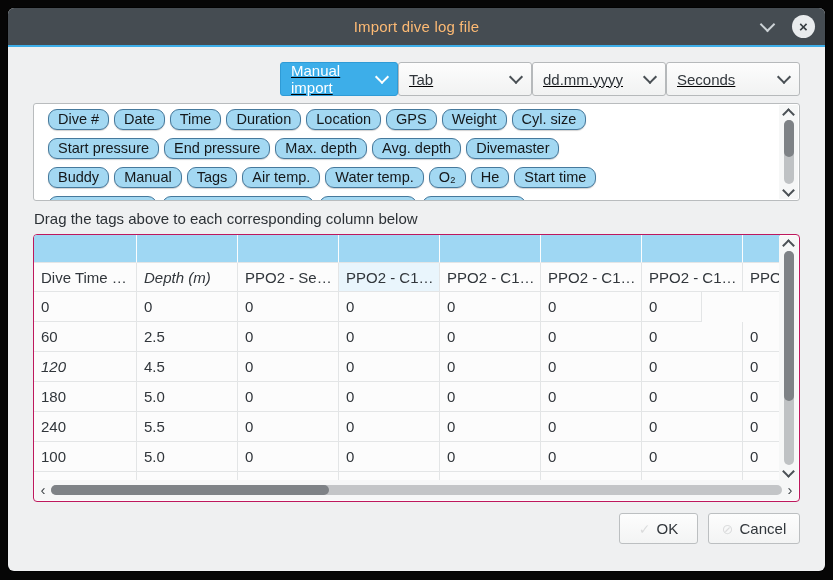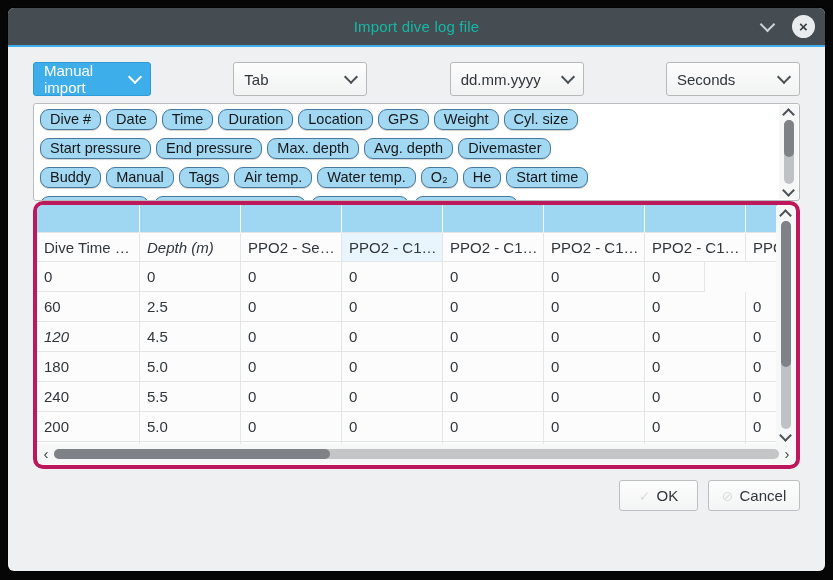--- a/index.html
+++ b/index.html
@@ -13,59 +13,59 @@
     position:absolute;left:8px;top:8px;width:817px;height:563px;
     background:#eff0f1;border-radius:6px;overflow:hidden;
     box-shadow:0 0 0 1px rgba(0,0,0,.55);
   }
   
   .titlebar{
     height:37px;background:#454c52;display:flex;align-items:center;
     position:relative;
   }
   .titlebar .title{
-    flex:1;text-align:center;color:#14b8a6;font-size:15px;letter-spacing:.2px;
+    flex:1;text-align:center;color:#fdba74;font-size:15px;letter-spacing:.2px;
   }
   .tb-actions{position:absolute;right:10px;top:0;height:37px;display:flex;align-items:center;gap:14px;}
   .tb-chevron{width:22px;height:22px;display:flex;align-items:center;justify-content:center;cursor:pointer;}
   .tb-chevron i{
     display:block;width:9px;height:9px;margin-top:-5px;
     border-right:2px solid #ccd2d6;border-bottom:2px solid #ccd2d6;
     transform:rotate(45deg);
   }
   .tb-close{
     width:23px;height:23px;border-radius:50%;background:#e9ecee;
     display:flex;align-items:center;justify-content:center;cursor:pointer;
     color:#373d42;font-size:15px;font-weight:bold;line-height:1;
   }
   .accent-line{height:2px;background:#3daee9;}
   
   .content{padding:15px 25px 0 25px;}
   
-  .combo-row{display:flex;justify-content:space-between;}
+  .combo-row{display:flex;justify-content:flex-end;text-decoration:underline;}
   .combo{
     height:34px;border:1px solid #b6b9bb;border-radius:3px;
     background:linear-gradient(#fdfdfd,#f1f2f2);
     display:flex;align-items:center;justify-content:space-between;
     padding:0 10px;font-size:15px;color:#31363b;cursor:pointer;
     box-sizing:border-box;width:134px;
   }
   .combo.accent{
     background:#3daee9;border-color:#2f9bd6;color:#ffffff;width:118px;
   }
   .combo .chev{
     width:8px;height:8px;margin-top:-4px;flex:none;margin-left:8px;
     border-right:2px solid #4a5055;border-bottom:2px solid #4a5055;
     transform:rotate(45deg);
   }
   .combo.accent .chev{border-color:#ffffff;}
   
   .tag-box{
     margin-top:7px;height:98px;background:#ffffff;border:1px solid #b9bcbe;
-    border-radius:3px;position:relative;overflow:hidden;box-sizing:border-box;
+    border-radius:3px;position:relative;overflow:hidden;box-sizing:border-box;padding-left:8px;
   }
   .tag-rows{padding:3px 20px 0 4px;overflow:hidden;height:100%;box-sizing:border-box;}
   .tag-row{white-space:nowrap;height:29px;}
   .tag{
     display:inline-block;background:#a3d8f2;border:1.5px solid #46799c;
     border-radius:9px;padding:1px 9px 2px 9px;font-size:14.5px;color:#14181b;
     margin:2px 3px 2px 2px;box-shadow:0 1px 1px rgba(0,0,0,.18);cursor:grab;
   }
   
   .vscroll{
@@ -75,21 +75,21 @@
   .vs-arrow{height:14px;display:flex;align-items:center;justify-content:center;flex:none;width:100%;cursor:pointer;}
   .vs-arrow i{display:block;width:7px;height:7px;border-right:2px solid #4a5055;border-bottom:2px solid #4a5055;}
   .vs-arrow.up i{transform:rotate(-135deg);margin-top:4px;}
   .vs-arrow.down i{transform:rotate(45deg);margin-bottom:4px;}
   .vs-track{flex:1;width:10px;background:#bfc2c4;border-radius:5px;position:relative;margin:1px 0;}
   .vs-thumb{position:absolute;left:0;width:10px;background:#7e8286;border-radius:5px;cursor:pointer;}
   
   .drag-label{margin:9px 0 7px 1px;font-size:15px;color:#2c3136;}
   
   .table-box{
-    border:4px solid #be185d;border-radius:10px;background:#fcfcfc;
+    border:1px solid #be185d;border-radius:4px;background:#fcfcfc;
     position:relative;height:268px;box-sizing:border-box;overflow:hidden;
   }
   .table-area{position:absolute;left:0;top:0;right:19px;bottom:21px;overflow:hidden;}
   .trow{display:flex;}
   .tcell{
     flex:none;box-sizing:border-box;border-right:1px solid #e3e5e6;
     border-bottom:1px solid #e3e5e6;padding:0 0 0 7px;display:flex;align-items:center;
     font-size:15px;color:#31363b;overflow:hidden;white-space:nowrap;
   }
   .drop-row .tcell{
@@ -172,20 +172,21 @@
           </div>
         <div class="vs-track">
           <div class="vs-thumb" style="top:0;height:58%;"></div>
         </div>
         <div class="vs-arrow down">
             <i></i>
           </div>
       </div>
     </div>
 
+    <div class="drag-label">Drag the tags above to each corresponding column below</div>
 
     <div class="table-box">
       <div class="table-area" id="table-area">
           <div class="trow drop-row">
             <div class="tcell" style="width: 103px;"></div>
             <div class="tcell" style="width: 101px;"></div>
             <div class="tcell" style="width: 101px;"></div>
             <div class="tcell" style="width: 101px;"></div>
             <div class="tcell" style="width: 101px;"></div>
             <div class="tcell" style="width: 101px;"></div>
@@ -245,21 +246,21 @@
             <div class="tcell" style="width: 103px;">240</div>
             <div class="tcell" style="width: 101px;">5.5</div>
             <div class="tcell" style="width: 101px;">0</div>
             <div class="tcell" style="width: 101px;">0</div>
             <div class="tcell" style="width: 101px;">0</div>
             <div class="tcell" style="width: 101px;">0</div>
             <div class="tcell" style="width: 101px;">0</div>
             <div class="tcell" style="width: 60px;">0</div>
           </div>
           <div class="trow body-row">
-            <div class="tcell" style="width: 103px;">200</div>
+            <div class="tcell" style="width: 103px;">100</div>
             <div class="tcell" style="width: 101px;">5.0</div>
             <div class="tcell" style="width: 101px;">0</div>
             <div class="tcell" style="width: 101px;">0</div>
             <div class="tcell" style="width: 101px;">0</div>
             <div class="tcell" style="width: 101px;">0</div>
             <div class="tcell" style="width: 101px;">0</div>
             <div class="tcell" style="width: 60px;">0</div>
           </div>
           <div class="trow sliver-row">
             <div class="tcell" style="width: 103px;"></div>

